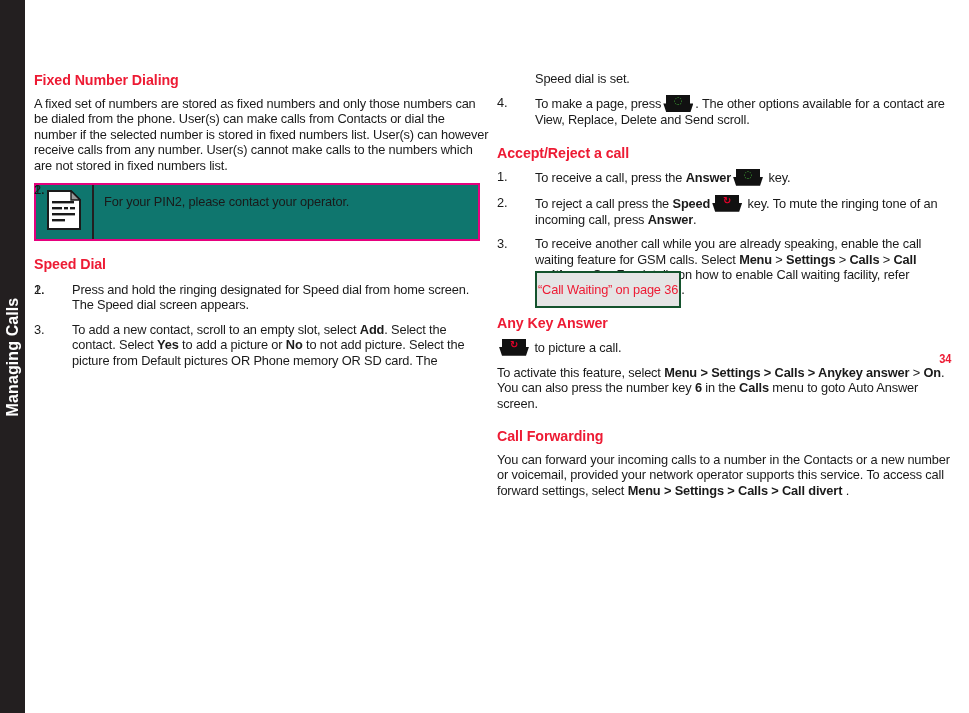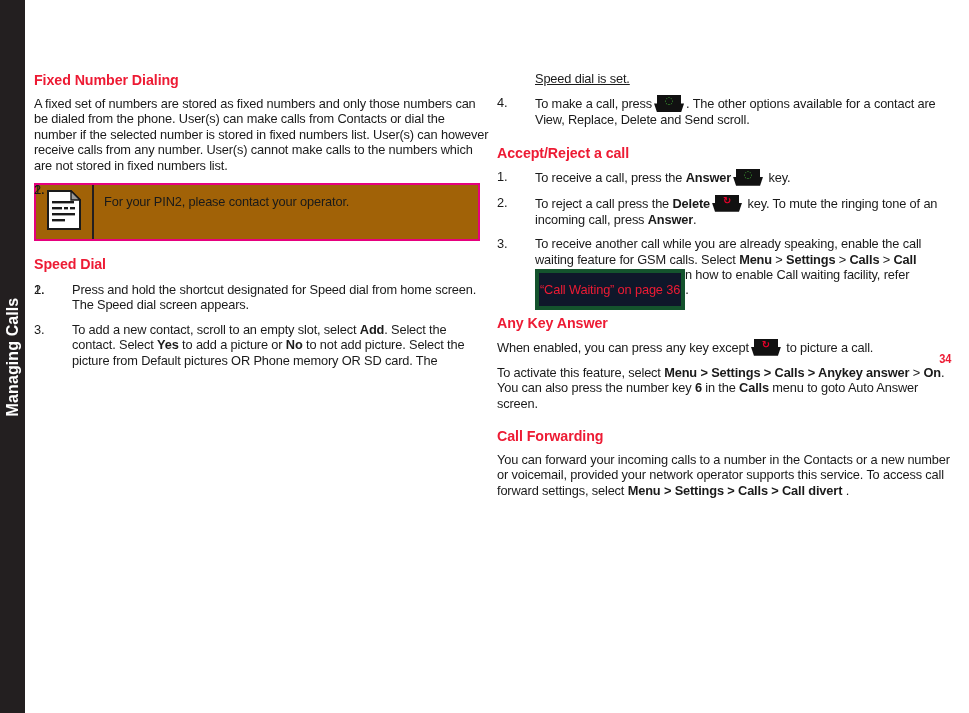--- a/index.html
+++ b/index.html
@@ -87,21 +87,21 @@
     color: #1a1a1a;
   }
   b, .b { font-weight: bold; }
 
   
   .note-box {
     border: 2px solid #E6007E;
     display: flex;
     align-items: stretch;
     margin: 10px 0 14px 0;
-    background: #a16207;
+    background: #0f766e;
     height: 58px;
     width: 446px;
   }
   .note-icon-cell {
     width: 58px;
     border-right: 2px solid #231f20;
     display: flex;
     align-items: center;
     justify-content: center;
     flex: 0 0 58px;
@@ -149,23 +149,23 @@
     font-weight: bold;
     font-family: "DejaVu Sans", sans-serif;
   }
   .keyicon.send .glyph { color: #3FA535; }
   .keyicon.end  .glyph { color: #E4022A; }
 
   
   a.xref {
     color: #ED1B34;
     text-decoration: none;
-    border: 4px solid #14532d;
+    border: 2px solid #14532d;
     padding: 9px 1px;
-    background: #0f172a;
+    background: #e5e5e5;
     white-space: nowrap;
   }
 
   
   #folio {
     position: absolute;
     right: 18px;
     top: 351px;
     color: #ED1B34;
     font-size: 13px;
@@ -220,62 +220,62 @@
 
     <h2 class="sec">Speed Dial</h2>
 
 
     <ol class="steps">
       <li>
         <span class="num">1.</span>
       </li>
       <li>
         <span class="num">2.</span>
-        <span class="rt"><span>Press and hold the shortcut designated for Speed dial from home screen. The Speed dial screen appears.</span></span>
+        <span class="rt"><span>Press and hold the ringing designated for Speed dial from home screen. The Speed dial screen appears.</span></span>
       </li>
       <li>
         <span class="num">3.</span>
         <span class="rt"><span>To add a new contact, scroll to an empty slot, select </span><b>Add</b><span>. Select the contact. Select </span><b>Yes</b><span> to add a picture or </span><b>No</b><span> to not add picture. Select the picture from Default pictures OR Phone memory OR SD card. The</span></span>
       </li>
     </ol>
   </div>
 
   <div class="col" id="col-right">
 
     <ol class="steps">
-      <li style="margin-bottom:9px;text-decoration:underline;">
+      <li style="margin-bottom:9px;">
         <span class="num"></span>
         <span>Speed dial is set.</span>
       </li>
       <li>
         <span class="num">4.</span>
-        <span><span>To make a call, press</span><span class="keyicon send"><span class="kbody"></span><span class="ktop"></span><span class="glyph">◌</span></span><span>. The other options available for a contact are View, Replace, Delete and Send scroll.</span></span>
+        <span><span>To make a page, press</span><span class="keyicon send"><span class="kbody"></span><span class="ktop"></span><span class="glyph">◌</span></span><span>. The other options available for a contact are View, Replace, Delete and Send scroll.</span></span>
       </li>
     </ol>
 
     <h2 class="sec tight-top">Accept/Reject a call</h2>
 
     <ol class="steps">
       <li>
         <span class="num">1.</span>
         <span><span>To receive a call, press the </span><b>Answer</b><span class="keyicon send"><span class="kbody"></span><span class="ktop"></span><span class="glyph">◌</span></span><span> key.</span></span>
       </li>
       <li>
         <span class="num">2.</span>
-        <span><span>To reject a call press the </span><b>Delete</b><span class="keyicon end"><span class="kbody"></span><span class="ktop"></span><span class="glyph">↻</span></span><span> key. To mute the ringing tone of an incoming call, press </span><b>Answer</b><span>.</span></span>
+        <span><span>To reject a call press the </span><b>Speed</b><span class="keyicon end"><span class="kbody"></span><span class="ktop"></span><span class="glyph">↻</span></span><span> key. To mute the ringing tone of an incoming call, press </span><b>Answer</b><span>.</span></span>
       </li>
       <li>
         <span class="num">3.</span>
         <span><span class="rt"><span>To receive another call while you are already speaking, enable the call waiting feature for GSM calls. Select </span><b>Menu</b><span> &gt; </span><b>Settings</b><span> &gt; </span><b>Calls</b><span> &gt; </span><b>Call waiting &gt; On</b><span>. For details on how to enable Call waiting facility, refer </span></span><a class="xref" href="#">“Call Waiting” on page 36</a><span>.</span></span>
       </li>
     </ol>
 
     <h2 class="sec tight-top">Any Key Answer</h2>
 
-    <p class="body"><span>When enabled, you can press any key except</span><span class="keyicon end"><span class="kbody"></span><span class="ktop"></span><span class="glyph">↻</span></span><span> to picture a call.</span></p>
+    <p class="body"><span class="keyicon end"><span class="kbody"></span><span class="ktop"></span><span class="glyph">↻</span></span><span> to picture a call.</span></p>
 
     <p class="body rt"><span>To activate this feature, select </span><b>Menu &gt; Settings &gt; Calls &gt; Anykey answer</b><span> &gt; </span><b>On</b><span>. You can also press the number key </span><b>6</b><span> in the </span><b>Calls</b><span> menu to goto Auto Answer screen.</span></p>
 
     <h2 class="sec tight-top">Call Forwarding</h2>
 
     <p class="body rt"><span>You can forward your incoming calls to a number in the Contacts or a new number or voicemail, provided your network operator supports this service. To access call forward settings, select </span><b>Menu &gt; Settings &gt; Calls &gt; Call divert</b><span> .</span></p>
   </div>
 
   <div id="folio">34</div>
 </div>

